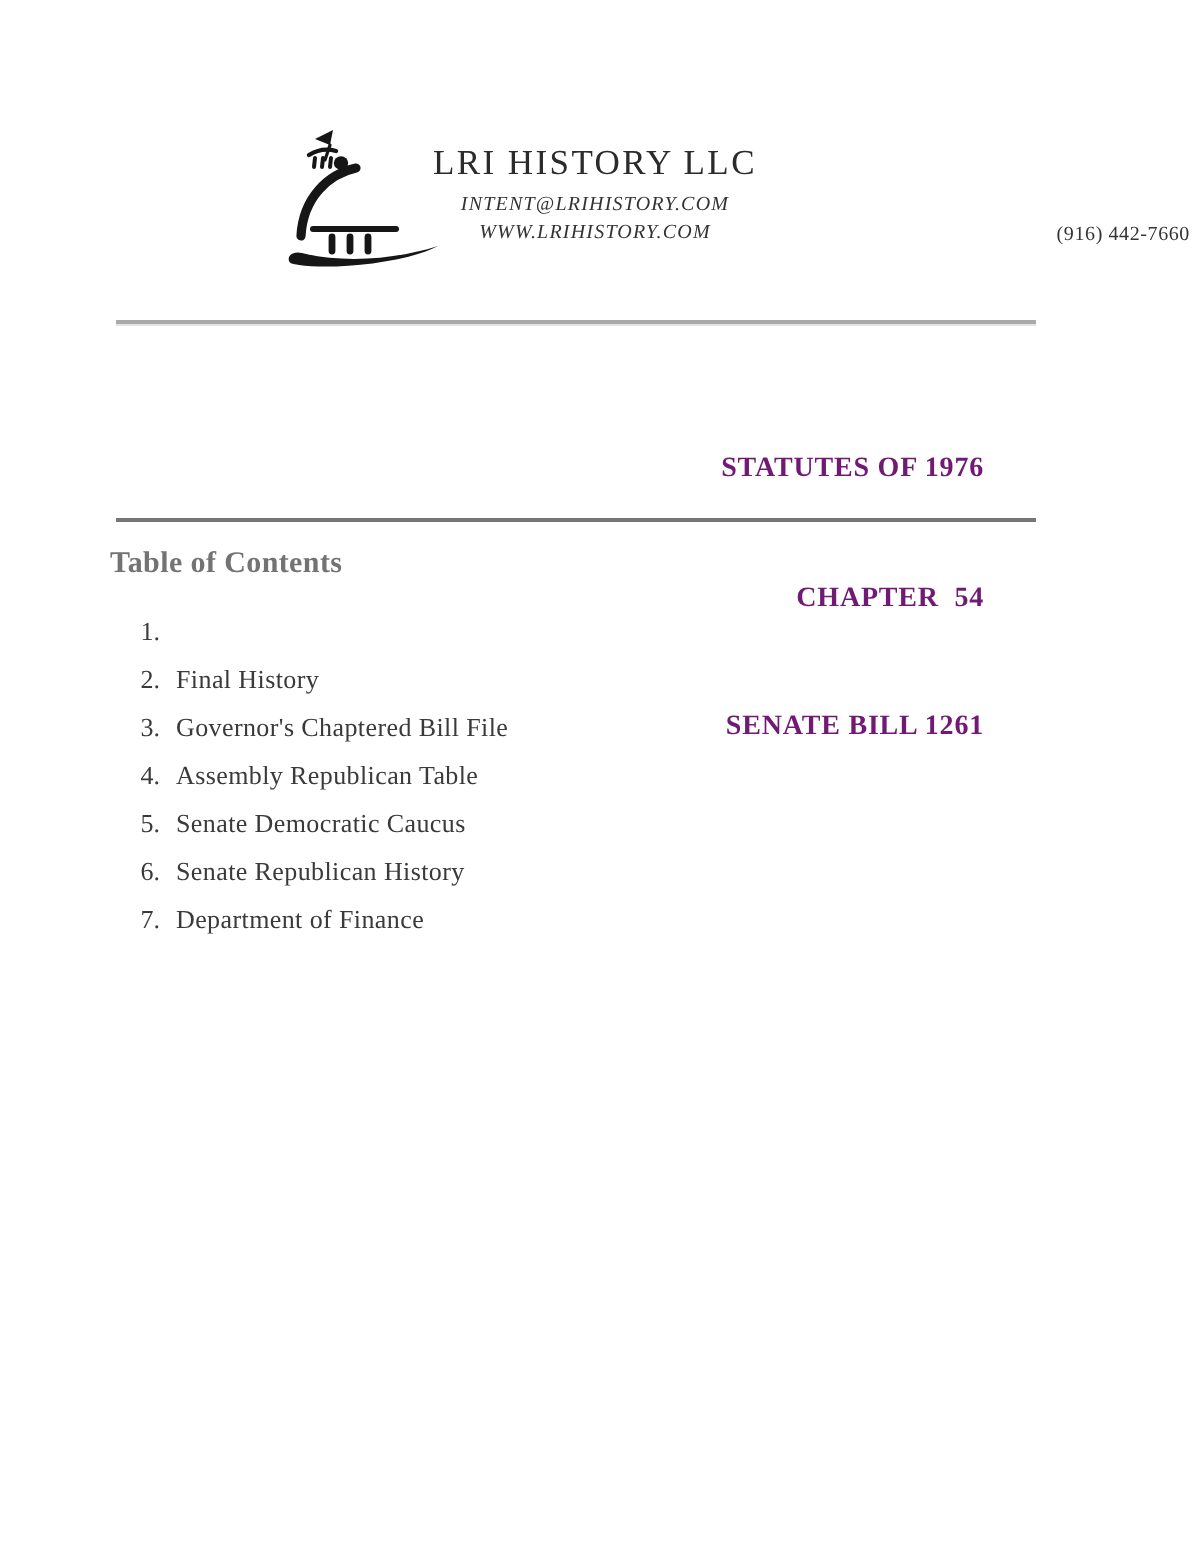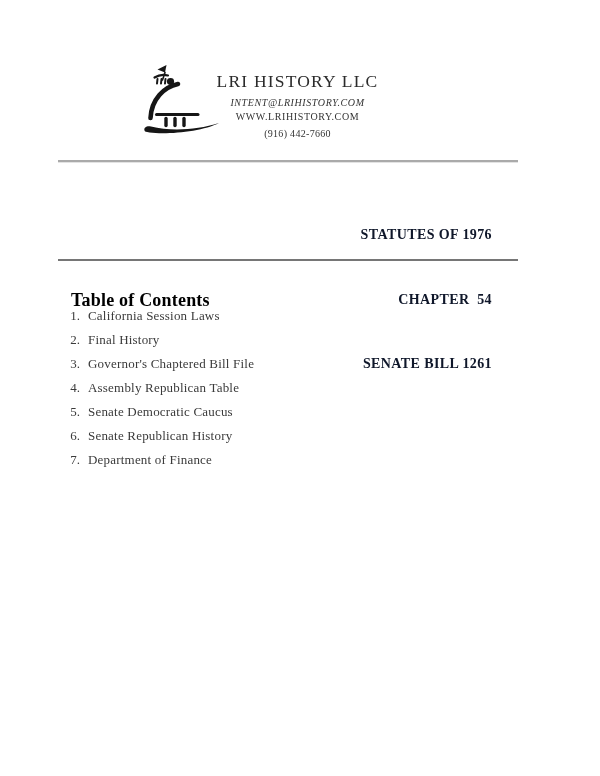--- a/index.html
+++ b/index.html
@@ -43,22 +43,22 @@
   }
   .contact {
     position: absolute;
     left: 0;
     right: 0;
     font-size: 10px;
     letter-spacing: 0.6px;
     color: #333333;
   }
   .contact.email   { top: 97px; font-style: italic; }
-  .contact.website { top: 111px; }
-  .contact.phone   { top: 128px; letter-spacing: 0.3px; }
+  .contact.website { top: 111px; font-style: italic; }
+  .contact.phone   { top: 112px; letter-spacing: 0.3px; text-align: right; }
 
   
   .rule {
     position: absolute;
     left: 58px;
     width: 460px;
     height: 2px;
   }
   .rule-top    { top: 160px; background: #aaaaaa; border-bottom: 1px solid #e3e3e3; }
   .rule-middle { top: 259px; background: #767676; }
@@ -66,34 +66,34 @@
   
   .reference {
     position: absolute;
     right: 108px;
     top: 181px;
     text-align: right;
     font-weight: bold;
     font-size: 14px;
     line-height: 21.5px;
     letter-spacing: 0.4px;
-    color: #0f172a;
+    color: #701a75;
     white-space: pre-wrap;
   }
 
   
   .toc-heading {
     position: absolute;
     left: 55px;
     top: 274px;
-    margin: 16px;
-    font-size: 18px;
+    margin: 0;
+    font-size: 15px;
     font-weight: bold;
     letter-spacing: 0.2px;
-    color: #000000;
+    color: #737373;
   }
   .toc-list {
     position: absolute;
     left: 62px;
     top: 304px;
     margin: 0;
     padding: 0;
     list-style: none;
     font-size: 13px;
     color: #3a3a3a;
@@ -157,21 +157,20 @@
     <div>STATUTES OF 1976</div>
     <div>CHAPTER  54</div>
     <div>SENATE BILL 1261</div>
   </div>
 
   <h2 class="toc-heading">Table of Contents</h2>
 
   <ol class="toc-list">
     <li class="toc-item">
       <span class="toc-num">1.</span>
-      <span class="toc-label">California Session Laws</span>
     </li>
     <li class="toc-item">
       <span class="toc-num">2.</span>
       <span class="toc-label">Final History</span>
     </li>
     <li class="toc-item">
       <span class="toc-num">3.</span>
       <span class="toc-label">Governor's Chaptered Bill File</span>
     </li>
     <li class="toc-item">

